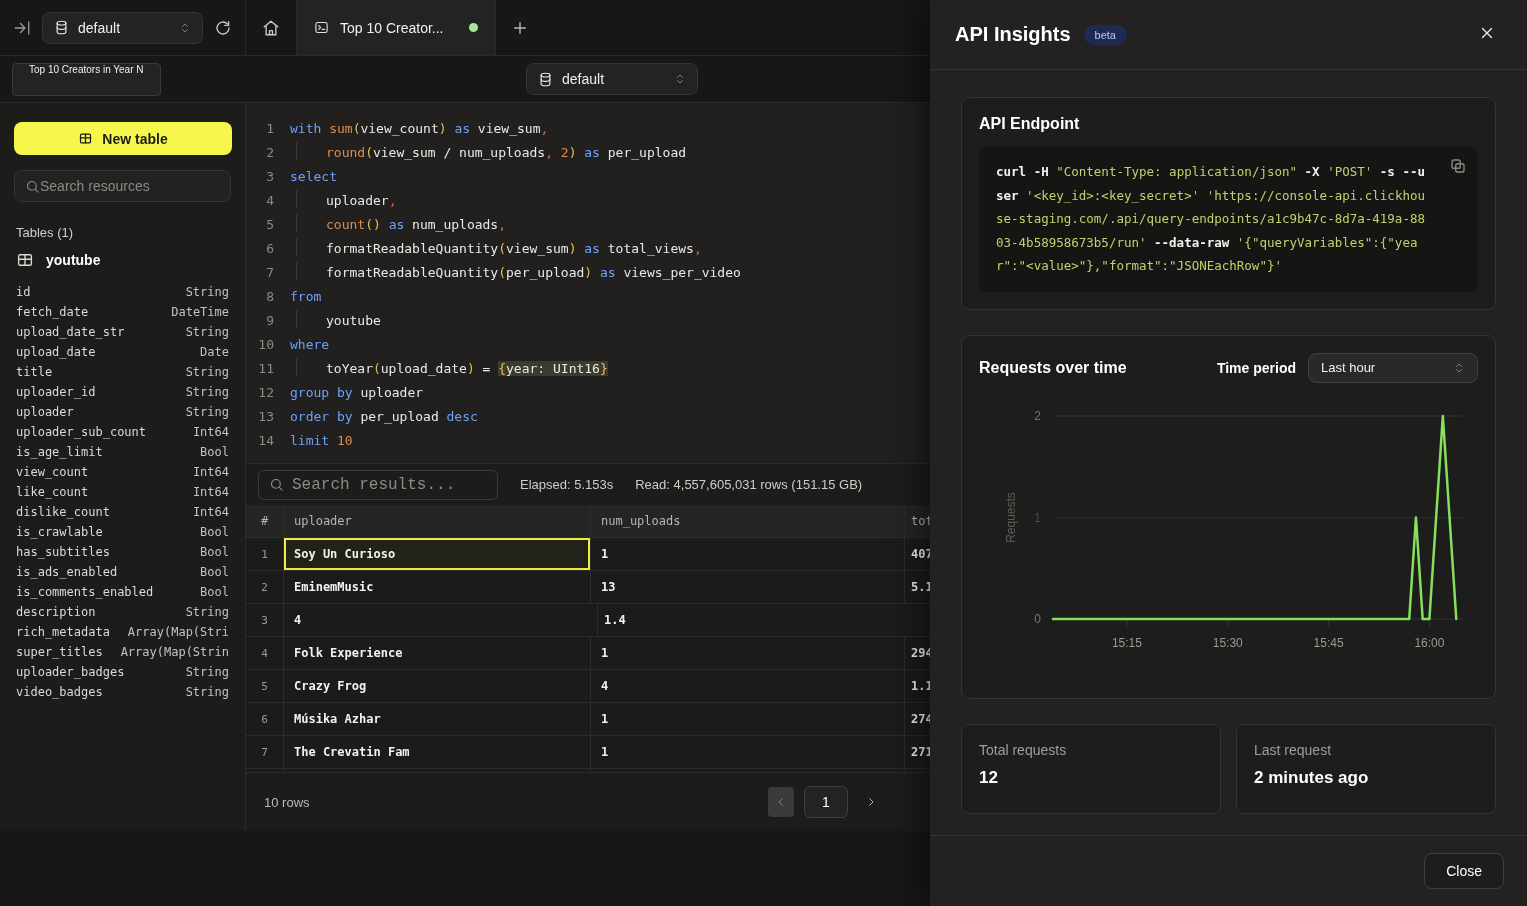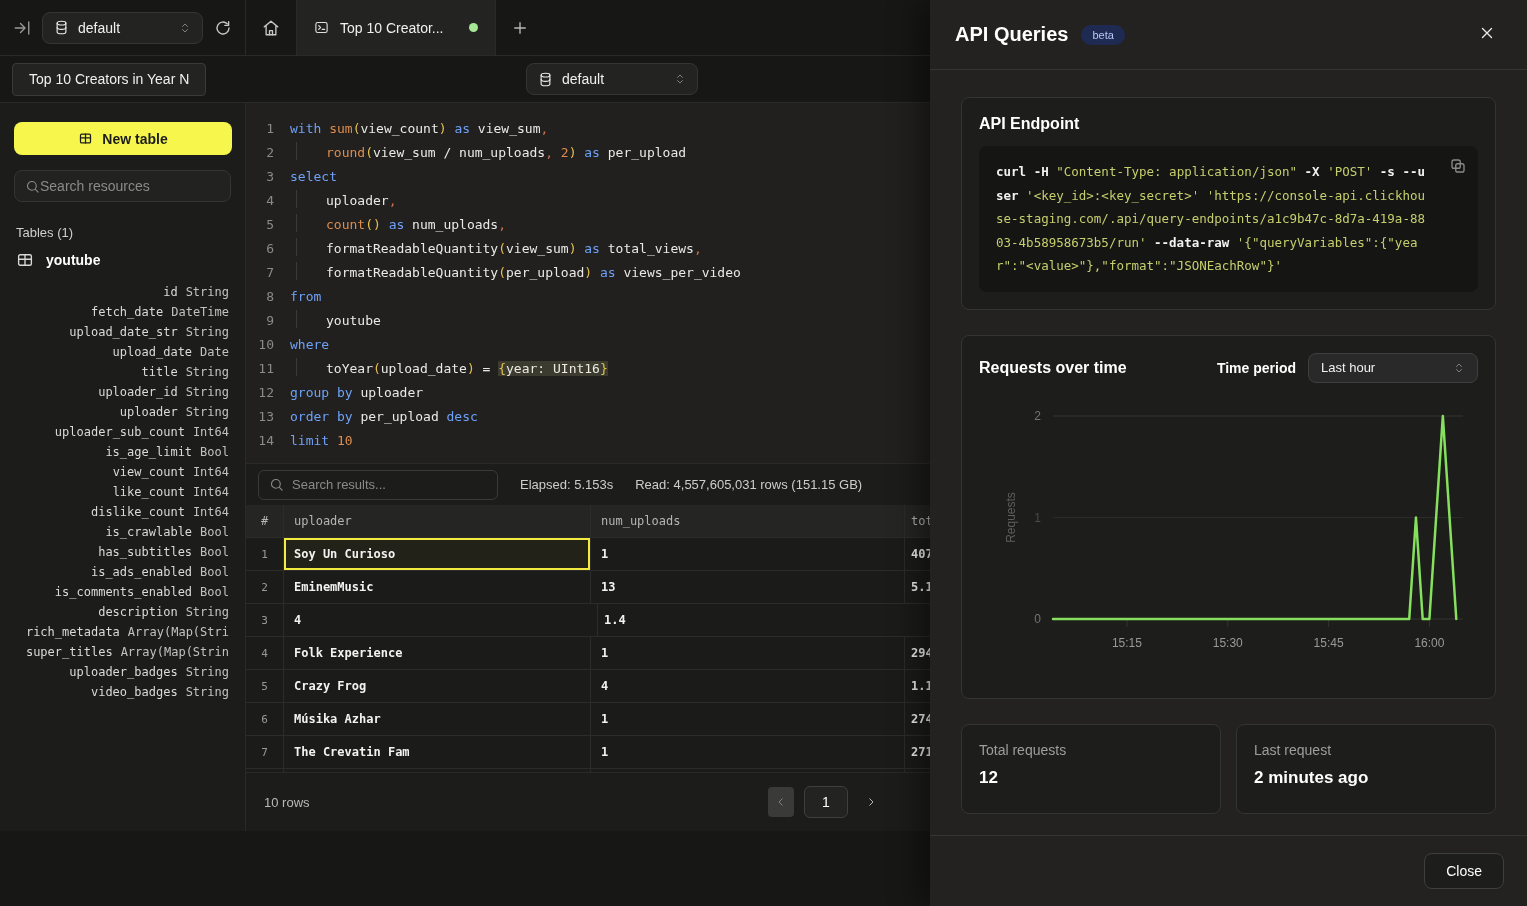--- a/index.html
+++ b/index.html
@@ -24,54 +24,54 @@
   .tab { display:flex; align-items:center; gap:11px; background:#232322; padding:0 17px; width:200px; border-left:1px solid #2a2a28; border-right:1px solid #2a2a28; color:#f0f0ee; font-size:14px; cursor:pointer; }
   .tab-icon { color:#e0e0dd; }
   .tab-dot { width:9px; height:9px; border-radius:50%; background:#a5e793; margin-left:auto; flex-shrink:0; }
   .newtab { width:48px; display:flex; align-items:center; justify-content:center; color:#b9b9b6; cursor:pointer; }
 
   .row2 { display:flex; height:47px; border-bottom:1px solid #2a2a28; background:#171716; flex-shrink:0; }
   .side-tabs { width:246px; display:flex; border-right:1px solid #2a2a28; flex-shrink:0; }
   .side-tab { flex:1; display:flex; align-items:center; justify-content:center; font-size:14px; color:#9e9e9b; cursor:pointer; border-bottom:3px solid transparent; }
   .side-tab.active { color:#ffffff; border-bottom-color:#f2ee3f; }
   .editor-header { flex:1; position:relative; display:flex; align-items:center; padding-left:12px; }
-  .title-box { background:#232322; border:1px solid #3a3a38; border-radius:4px; height:33px; display:flex; align-items:center; padding:0 16px; font-size:14px; color:#f0f0ee; }
+  .title-box { background:#232322; border:1px solid #3a3a38; border-radius:4px; height:33px; display:flex; padding:0 16px; font-size:10px; color:#f0f0ee; }
   .db-select2 { position:absolute; left:526px; top:7px; width:172px; }
 
   .content { display:flex; flex:1; min-height:0; }
 
   
   .sidebar { width:246px; border-right:1px solid #2a2a28; background:#1c1c1b; padding-top:19px; flex-shrink:0; overflow:hidden; }
   .btn-yellow { margin:0 14px; width:218px; height:33px; background:#f6f64d; color:#1c1c1a; border:none; border-radius:8px; font-family:"Liberation Sans",sans-serif; font-size:14px; font-weight:bold; display:flex; align-items:center; justify-content:center; gap:9px; cursor:pointer; }
   .btn-yellow svg.ic { stroke-width:2; }
   .search-box { margin:15px 14px 0; height:32px; border:1px solid #353533; border-radius:8px; background:#222221; display:flex; align-items:center; padding:0 10px; color:#8a8a86; }
   .search-box input { background:none; border:none; outline:none; color:#e8e8e6; font-size:14px; width:100%; font-family:"Liberation Sans",sans-serif; }
   .search-box input::placeholder { color:#8a8a86; }
   .tables-label { margin:23px 16px 0; font-size:13px; color:#cfcfcd; }
   .table-item { display:flex; align-items:center; gap:12px; margin:11px 16px 0; font-size:14px; font-weight:bold; color:#ffffff; cursor:pointer; }
   .table-item .ic { color:#d9d9d6; }
   .col-list { margin:13px 16px 0; font-family:"DejaVu Sans Mono", monospace; font-size:12px; }
-  .col-row { display:flex; justify-content:flex-end; height:20px; line-height:20px; white-space:nowrap; overflow:hidden; }
+  .col-row { display:flex; justify-content:space-between; height:20px; line-height:20px; white-space:nowrap; overflow:hidden; }
   .col-name { color:#dadad7; }
   .col-type { color:#c2c2bf; margin-left:8px; }
 
   
   .editor { flex:1; display:flex; flex-direction:column; background:#21201f; min-width:0; }
   .code { height:360px; padding-top:14px; font-family:"DejaVu Sans Mono", monospace; font-size:13px; overflow:hidden; flex-shrink:0; }
   .sql-line { display:flex; height:24px; line-height:24px; white-space:pre; }
   .ln { width:28px; text-align:right; color:#8a8a86; flex-shrink:0; }
   .lc { margin-left:16px; }
   .sql-line.ind .lc::before { content:""; display:inline-block; width:1px; height:18px; background:#3a3a37; vertical-align:-3px; margin:0 29px 0 6px; }
   .tok-kw { color:#6ea1f7; } .tok-fn { color:#dd8d4e; } .tok-id { color:#e9e9e6; }
   .tok-pn { color:#e5c04f; } .tok-pc { color:#d0704c; } .tok-num { color:#dd8d4e; }
   .tok-pb { color:#e5c04f; background:#3b3b30; } .tok-pt { color:#eceae2; background:#3b3b30; }
 
   .results-toolbar { height:42px; border-top:1px solid #2a2a28; background:#1c1c1b; display:flex; align-items:center; gap:22px; padding:0 12px; flex-shrink:0; }
   .rt-search { width:240px; height:30px; border:1px solid #3a3a38; border-radius:6px; display:flex; align-items:center; gap:8px; padding:0 10px; color:#8a8a86; }
-  .rt-search input { background:none; border:none; outline:none; color:#e8e8e6; font-size:13px; width:100%; font-family:Liberation Sans, sans-serif; }
+  .rt-search input { background:none; border:none; outline:none; color:#e8e8e6; font-size:16px; width:100%; font-family:Liberation Mono, monospace; }
   .rt-search input::placeholder { color:#8a8a86; }
   .rt-stat { font-size:13px; color:#cdcdca; }
 
   .results { flex:1; overflow:hidden; background:#1b1b1a; font-family:"DejaVu Sans Mono", monospace; font-size:12px; }
   .thead { display:flex; height:33px; background:#252524; color:#b5b5b2; border-bottom:1px solid #2c2c2a; }
   .cell { display:flex; align-items:center; padding:0 10px; border-right:1px solid #2c2c2a; overflow:hidden; white-space:nowrap; }
   .c0 { width:38px; justify-content:center; padding:0; }
   .c1 { width:307px; }
   .c2 { width:314px; }
   .c3 { flex:1; padding:0 6px; border-right:none; }
@@ -413,21 +413,21 @@
                 </svg>
             </button>
           </div>
         </div>
       </section>
     </div>
   </div>
 
   <aside class="panel">
     <div class="panel-header">
-      <span class="panel-title">API Queries</span>
+      <span class="panel-title">API Insights</span>
       <span class="badge">beta</span>
       <button class="panel-close">
         <svg class="ic" viewBox="0 0 24 24">
             <path d="M6 6l12 12M18 6L6 18"></path>
           </svg>
       </button>
     </div>
 
     <div class="panel-body">
 

